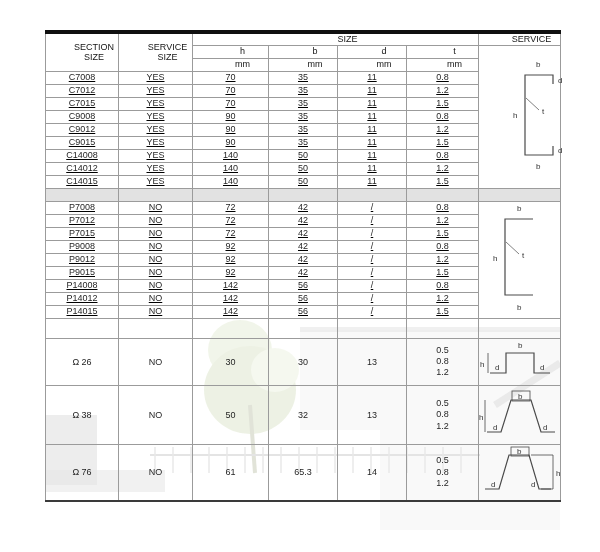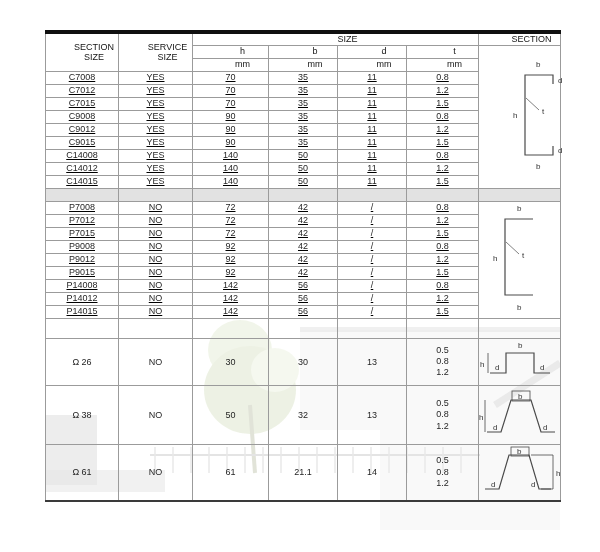--- a/index.html
+++ b/index.html
@@ -77,21 +77,21 @@
       <col style="width:69px">
       <col style="width:72px">
       <col style="width:82px">
   </colgroup>
 
   <tbody>
       <tr class="hr">
     <td rowspan="3">SECTION SIZE</td>
     <td rowspan="3">SERVICE SIZE</td>
     <td colspan="4">SIZE</td>
-    <td>SECTION</td>
+    <td>SERVICE</td>
   </tr>
 
   <tr class="hr">
     <td>h</td>
     <td>b</td>
     <td>d</td>
     <td>t</td>
     <td rowspan="11" class="diagram">
       <svg width="78" height="118" viewBox="0 0 78 118">
         <path class="profile" d="M 50 28 L 50 19 L 22 19 L 22 99 L 50 99 L 50 90"></path>
@@ -324,24 +324,24 @@
         <rect class="meas" x="33" y="5" width="18" height="10"></rect>
         <line class="meas" x1="6" y1="14" x2="6" y2="46"></line>
         <text x="39" y="13">b</text>
         <text x="0" y="34">h</text>
         <text x="14" y="44">d</text>
         <text x="64" y="44">d</text>
       </svg>
     </td>
   </tr>
   <tr class="o3">
-    <td>Ω 61</td>
+    <td>Ω 76</td>
     <td>NO</td>
     <td>61</td>
-    <td>21.1</td>
+    <td>65.3</td>
     <td>14</td>
     <td class="t-stack">0.5
 0.8
 1.2</td>
     <td class="diagram">
       <svg width="84" height="52" viewBox="0 0 84 52">
         <path class="profile" d="M 6 44 L 20 44 L 30 10 L 50 10 L 60 44 L 72 44"></path>
         <rect class="meas" x="32" y="2" width="18" height="9"></rect>
         <polyline class="meas" points="52,10 74,10 74,44 62,44"></polyline>
         <text x="38" y="9">b</text>

